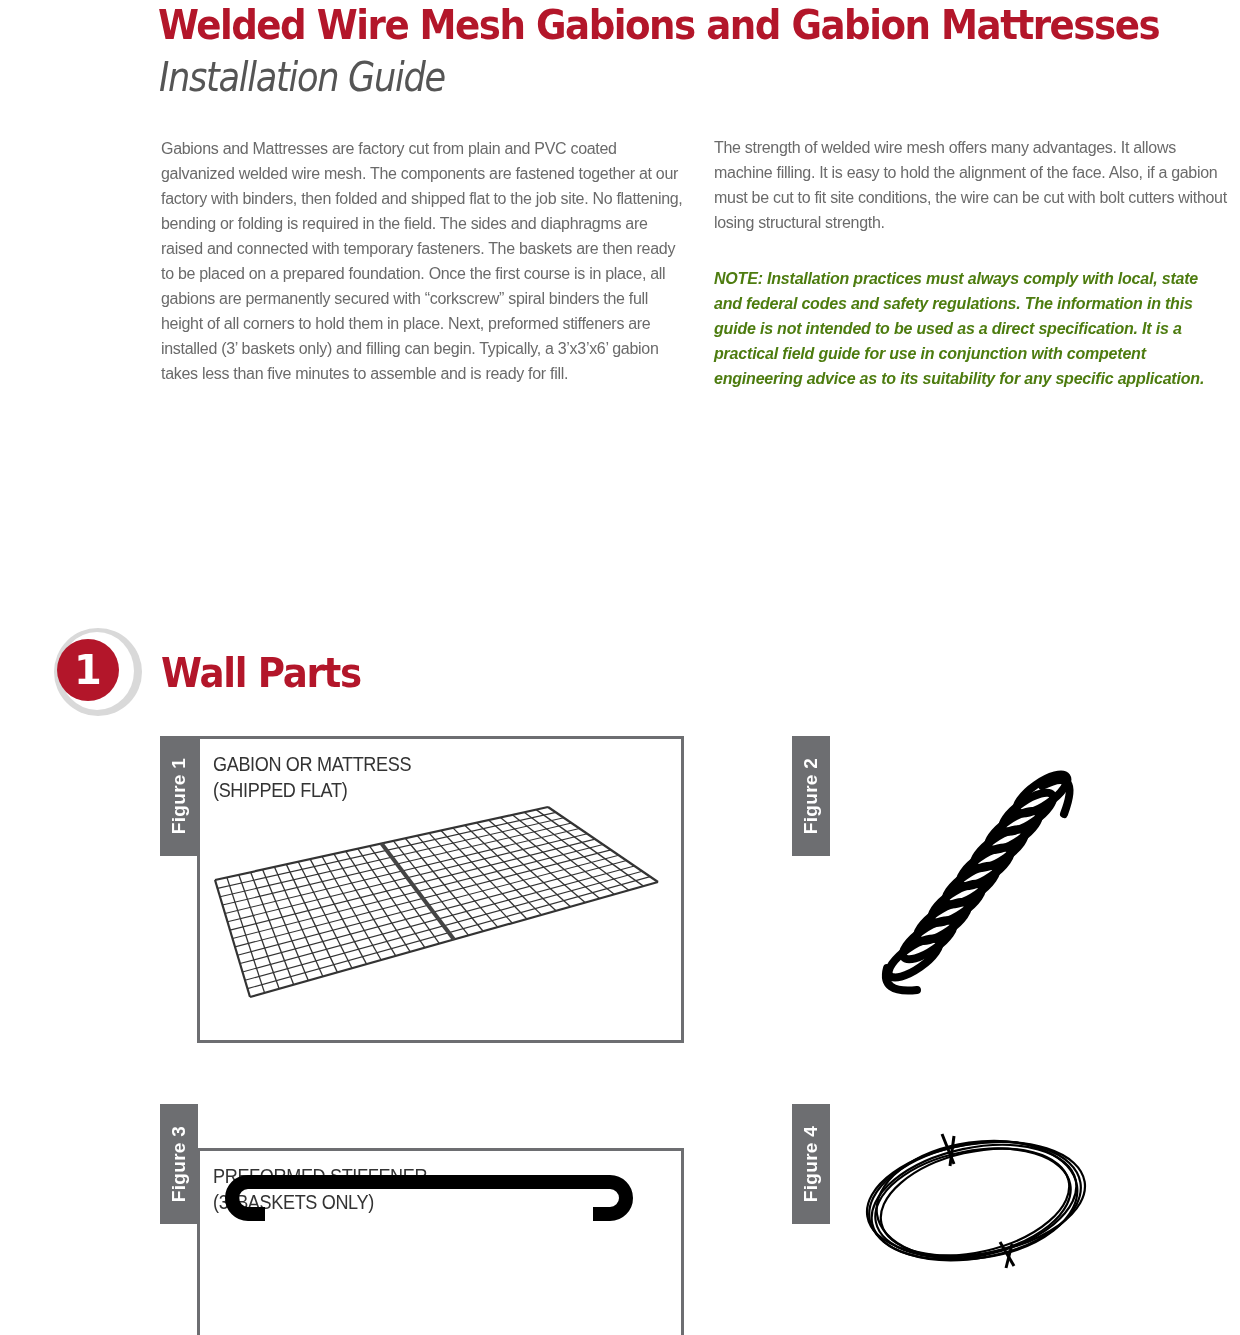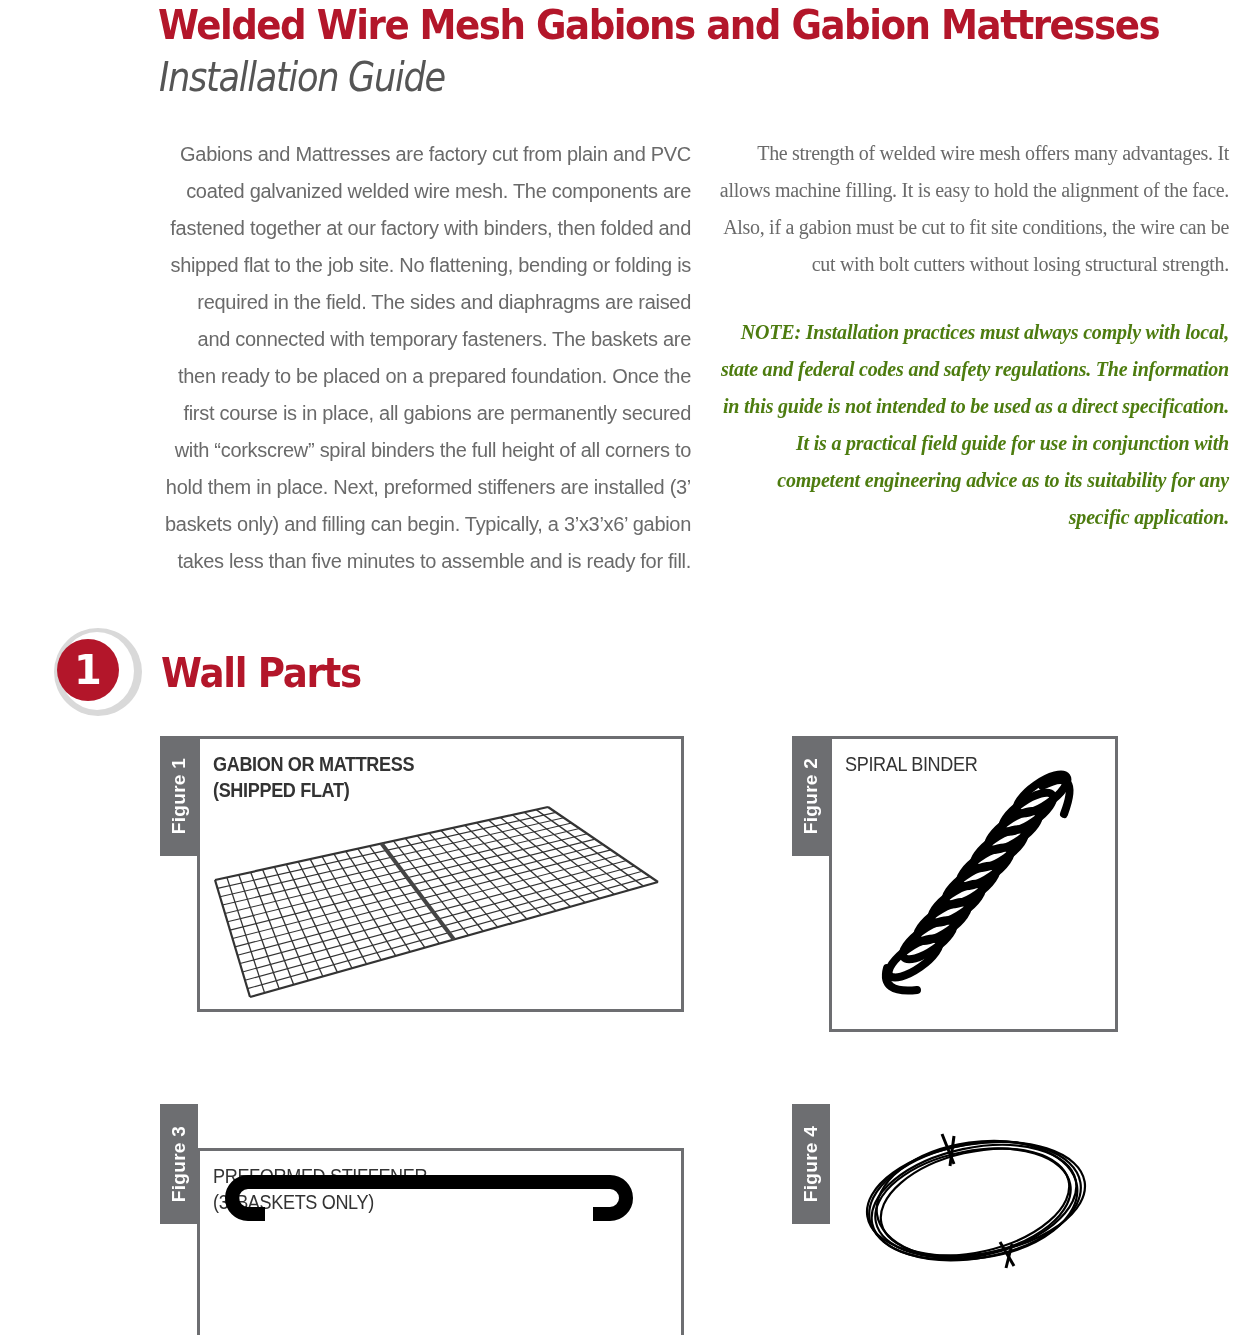--- a/index.html
+++ b/index.html
@@ -11,25 +11,25 @@
     transform: scaleX(0.93); transform-origin: left top;
   }
   .subtitle {
     position: absolute; left: 159px; top: 54px; margin: 0;
     font-family: "DejaVu Sans", sans-serif; font-style: italic; font-weight: normal;
     font-size: 40px; color: #555555; letter-spacing: -1.5px; white-space: nowrap;
     transform: scaleX(0.88); transform-origin: left top;
   }
   .col {
     position: absolute; font-family: "Liberation Sans", sans-serif;
-    font-size: 20px; line-height: 37px; color: #6a6a6a; letter-spacing: -0.3px; text-align: right;
+    font-size: 16px; line-height: 25px; color: #6a6a6a; letter-spacing: -0.3px;
   }
   .col p { margin: 0; }
   .col-left { left: 161px; top: 136px; width: 530px; }
-  .col-right { left: 714px; top: 135px; width: 515px; font-family: Liberation Serif, serif; }
+  .col-right { left: 714px; top: 135px; width: 515px; }
   .note { margin-top: 30.7px !important; font-weight: bold; font-style: italic; color: #4d7c0f; letter-spacing: -0.2px; }
 
   .badge { position: absolute; left: 54px; top: 628px; width: 88px; height: 88px; }
   .badge .ring { position: absolute; left: 0; top: 0; width: 88px; height: 88px; border-radius: 50%; background: #d9d9d9; }
   .badge .ring-inner { position: absolute; left: 6px; top: 4px; width: 74px; height: 78px; border-radius: 50%; background: #ffffff; }
   .badge .num {
     position: absolute; left: 3px; top: 11px; width: 62px; height: 62px; border-radius: 50%;
     background: #b3162a; color: #ffffff; font-family: "DejaVu Sans", sans-serif; font-weight: bold;
     font-size: 40px; line-height: 62px; text-align: center;
   }
@@ -54,21 +54,21 @@
   }
   .fig .caption {
     position: absolute; left: 13px; top: 12px; margin: 0;
     font-family: "Liberation Sans", sans-serif; font-size: 21px; line-height: 26px;
     color: #333333; letter-spacing: -0.4px; transform: scaleX(0.86); transform-origin: left top; white-space: nowrap;
   }
   .fig svg { position: absolute; left: 0; top: 0; }
 
   #fig1 { left: 160px; top: 736px; width: 524px; height: 295px; }
   #fig1 .tab { height: 120px; }
-  #fig1 .box { width: 487px; height: 276px; font-weight: bold; }
+  #fig1 .box { width: 487px; height: 307px; }
 
   #fig2 { left: 792px; top: 736px; width: 326px; height: 296px; }
   #fig2 .tab { height: 120px; }
   #fig2 .box { width: 289px; height: 296px; }
 
   #fig3 { left: 160px; top: 1104px; width: 524px; height: 191px; }
   #fig3 .tab { height: 120px; }
   #fig3 .box { width: 487px; height: 191px; margin-top: 44px; }
 
   #fig4 { left: 792px; top: 1104px; width: 326px; height: 191px; }
@@ -151,25 +151,20 @@
         <line x1="82.5" y1="235.92857142857144" x2="474.42857142857144" y2="129.92857142857144" stroke-width="1.1"></line>
         <line x1="85" y1="244.28571428571428" x2="482.2857142857143" y2="135.28571428571428" stroke-width="1.1"></line>
         <line x1="87.5" y1="252.64285714285717" x2="490.14285714285717" y2="140.64285714285714" stroke-width="1.1"></line>
         <line x1="90" y1="261" x2="498" y2="146" stroke-width="2.2"></line>
         <line x1="221.5" y1="107.5" x2="294" y2="203.5" stroke-width="4" stroke="#444"></line>
       </g>
     </svg>
 </div>
 
 <div class="fig" id="fig2">
-  <div class="box">
-    <div class="caption">
-      <div>SPIRAL BINDER</div>
-    </div>
-  </div>
   <div class="tab">
       <span>Figure 2</span>
     </div>
   <svg id="spiral-svg" width="326" height="296">
       <ellipse cx="122" cy="222" rx="30" ry="11" transform="rotate(-35 122 222)" fill="none" stroke="#000" stroke-width="8"></ellipse>
       <ellipse cx="136.22222222222223" cy="203.77777777777777" rx="30" ry="11" transform="rotate(-35 136.22222222222223 203.77777777777777)" fill="none" stroke="#000" stroke-width="8"></ellipse>
       <ellipse cx="150.44444444444446" cy="185.55555555555554" rx="30" ry="11" transform="rotate(-35 150.44444444444446 185.55555555555554)" fill="none" stroke="#000" stroke-width="8"></ellipse>
       <ellipse cx="164.66666666666666" cy="167.33333333333334" rx="30" ry="11" transform="rotate(-35 164.66666666666666 167.33333333333334)" fill="none" stroke="#000" stroke-width="8"></ellipse>
       <ellipse cx="178.88888888888889" cy="149.11111111111111" rx="30" ry="11" transform="rotate(-35 178.88888888888889 149.11111111111111)" fill="none" stroke="#000" stroke-width="8"></ellipse>
       <ellipse cx="193.11111111111111" cy="130.88888888888889" rx="30" ry="11" transform="rotate(-35 193.11111111111111 130.88888888888889)" fill="none" stroke="#000" stroke-width="8"></ellipse>

